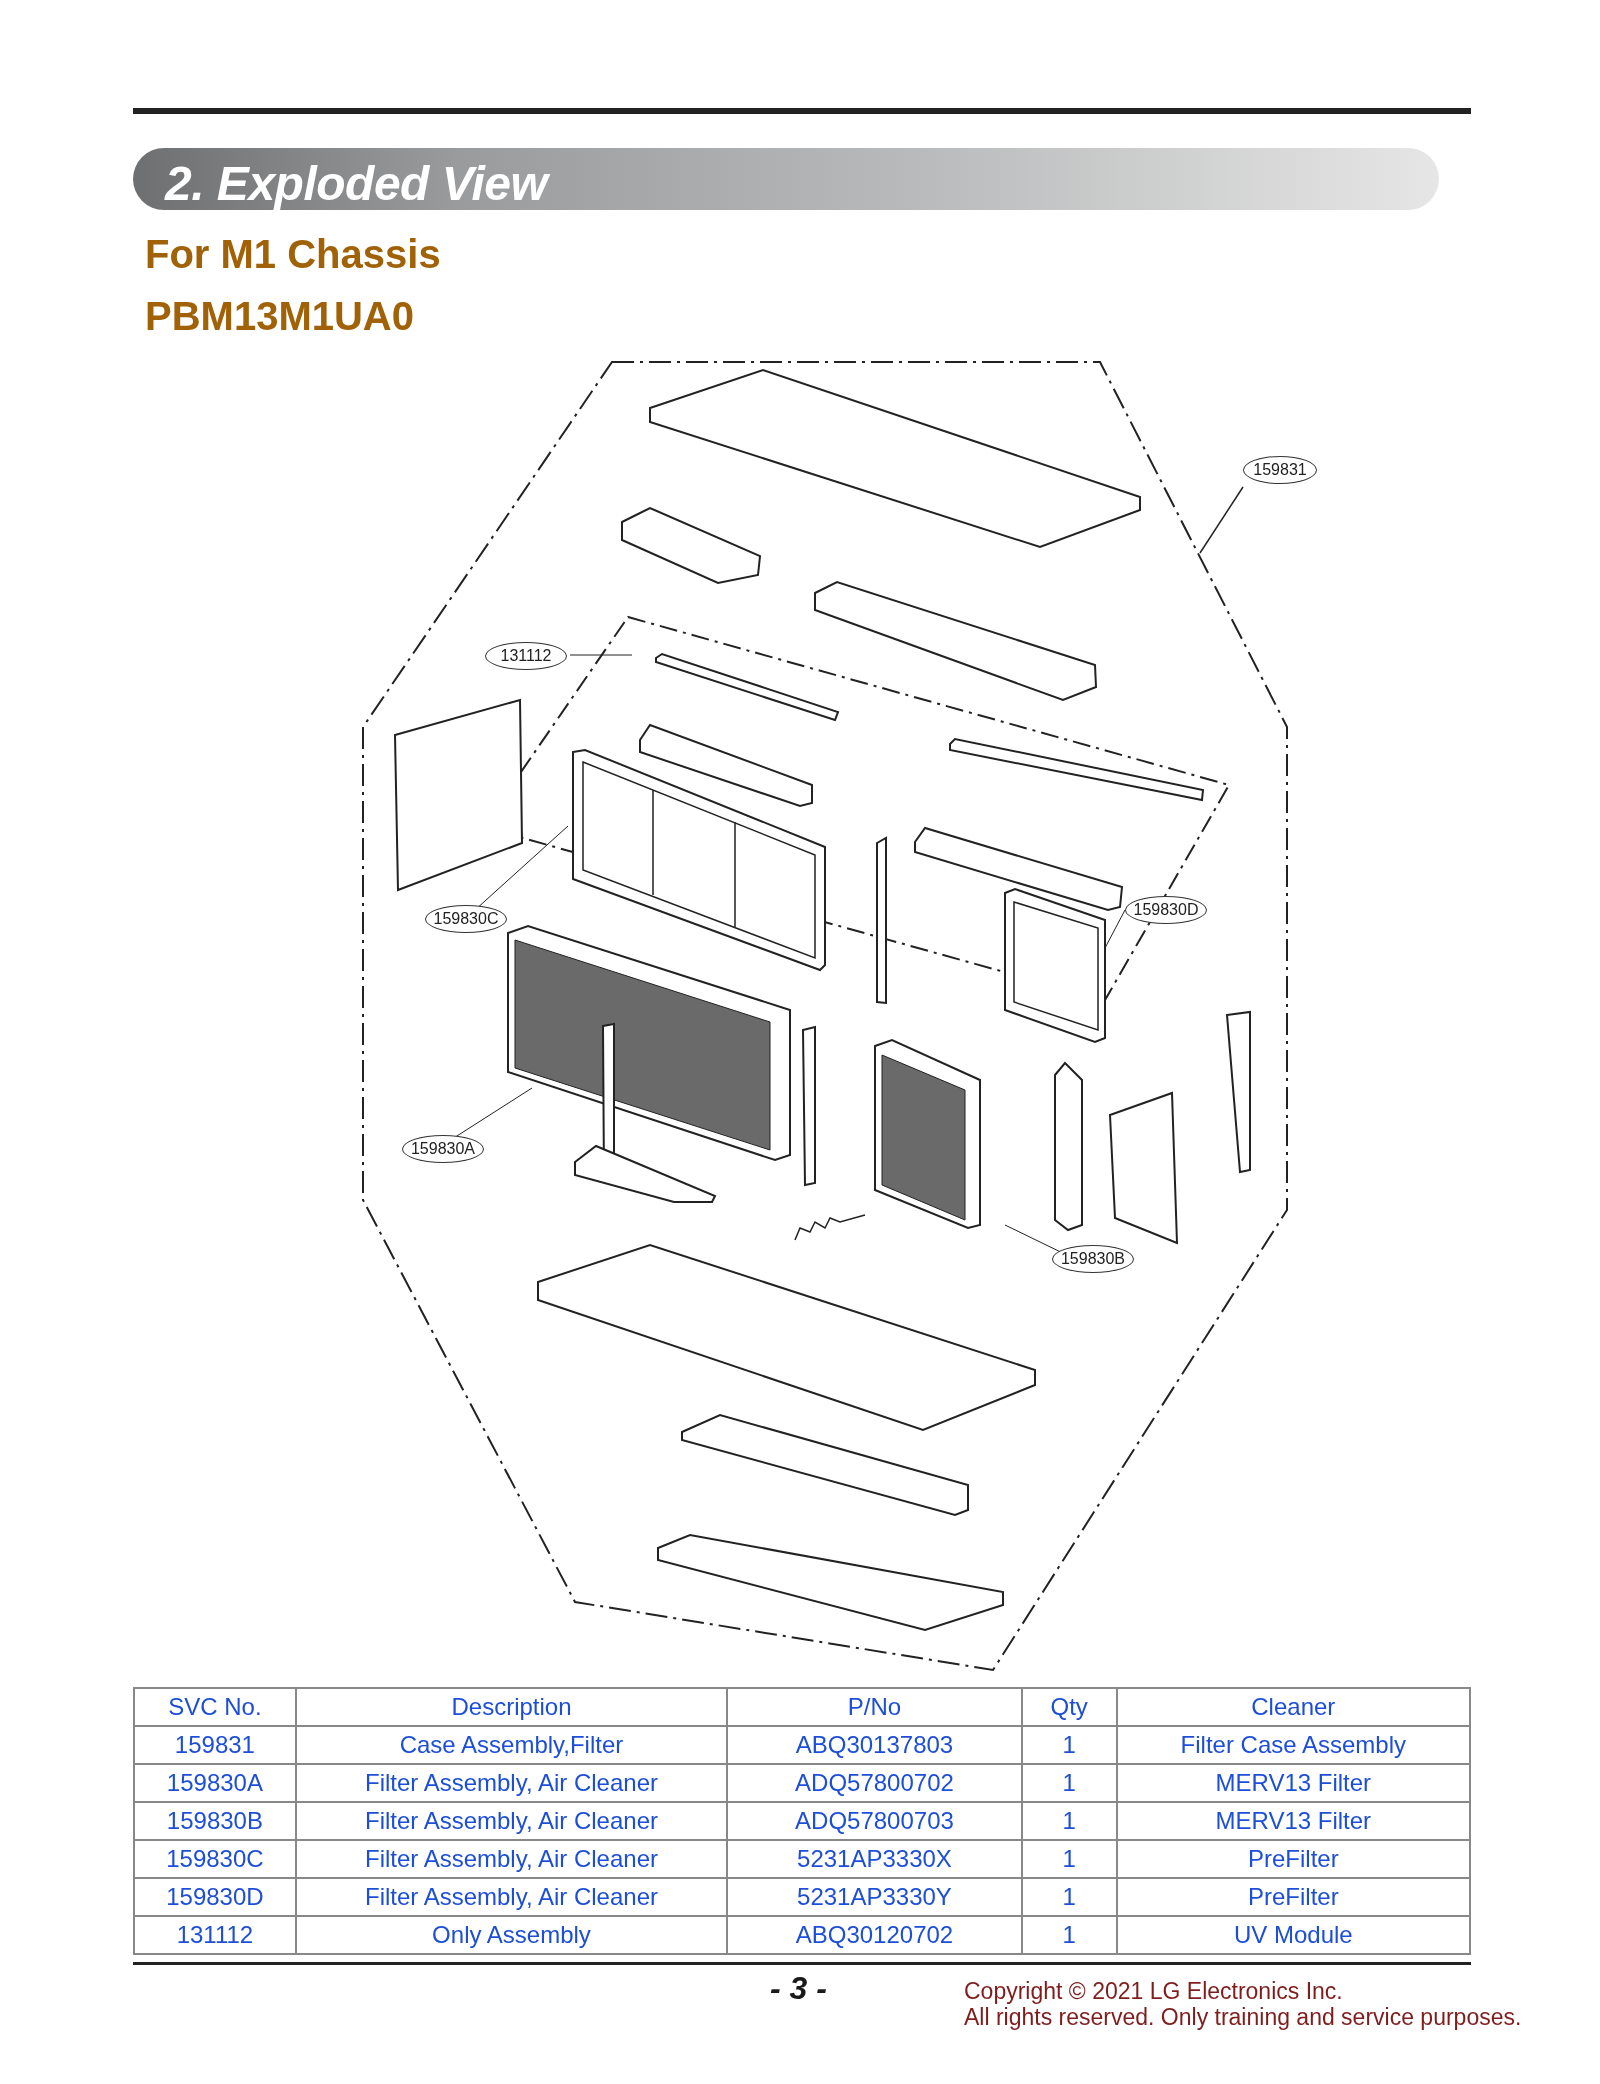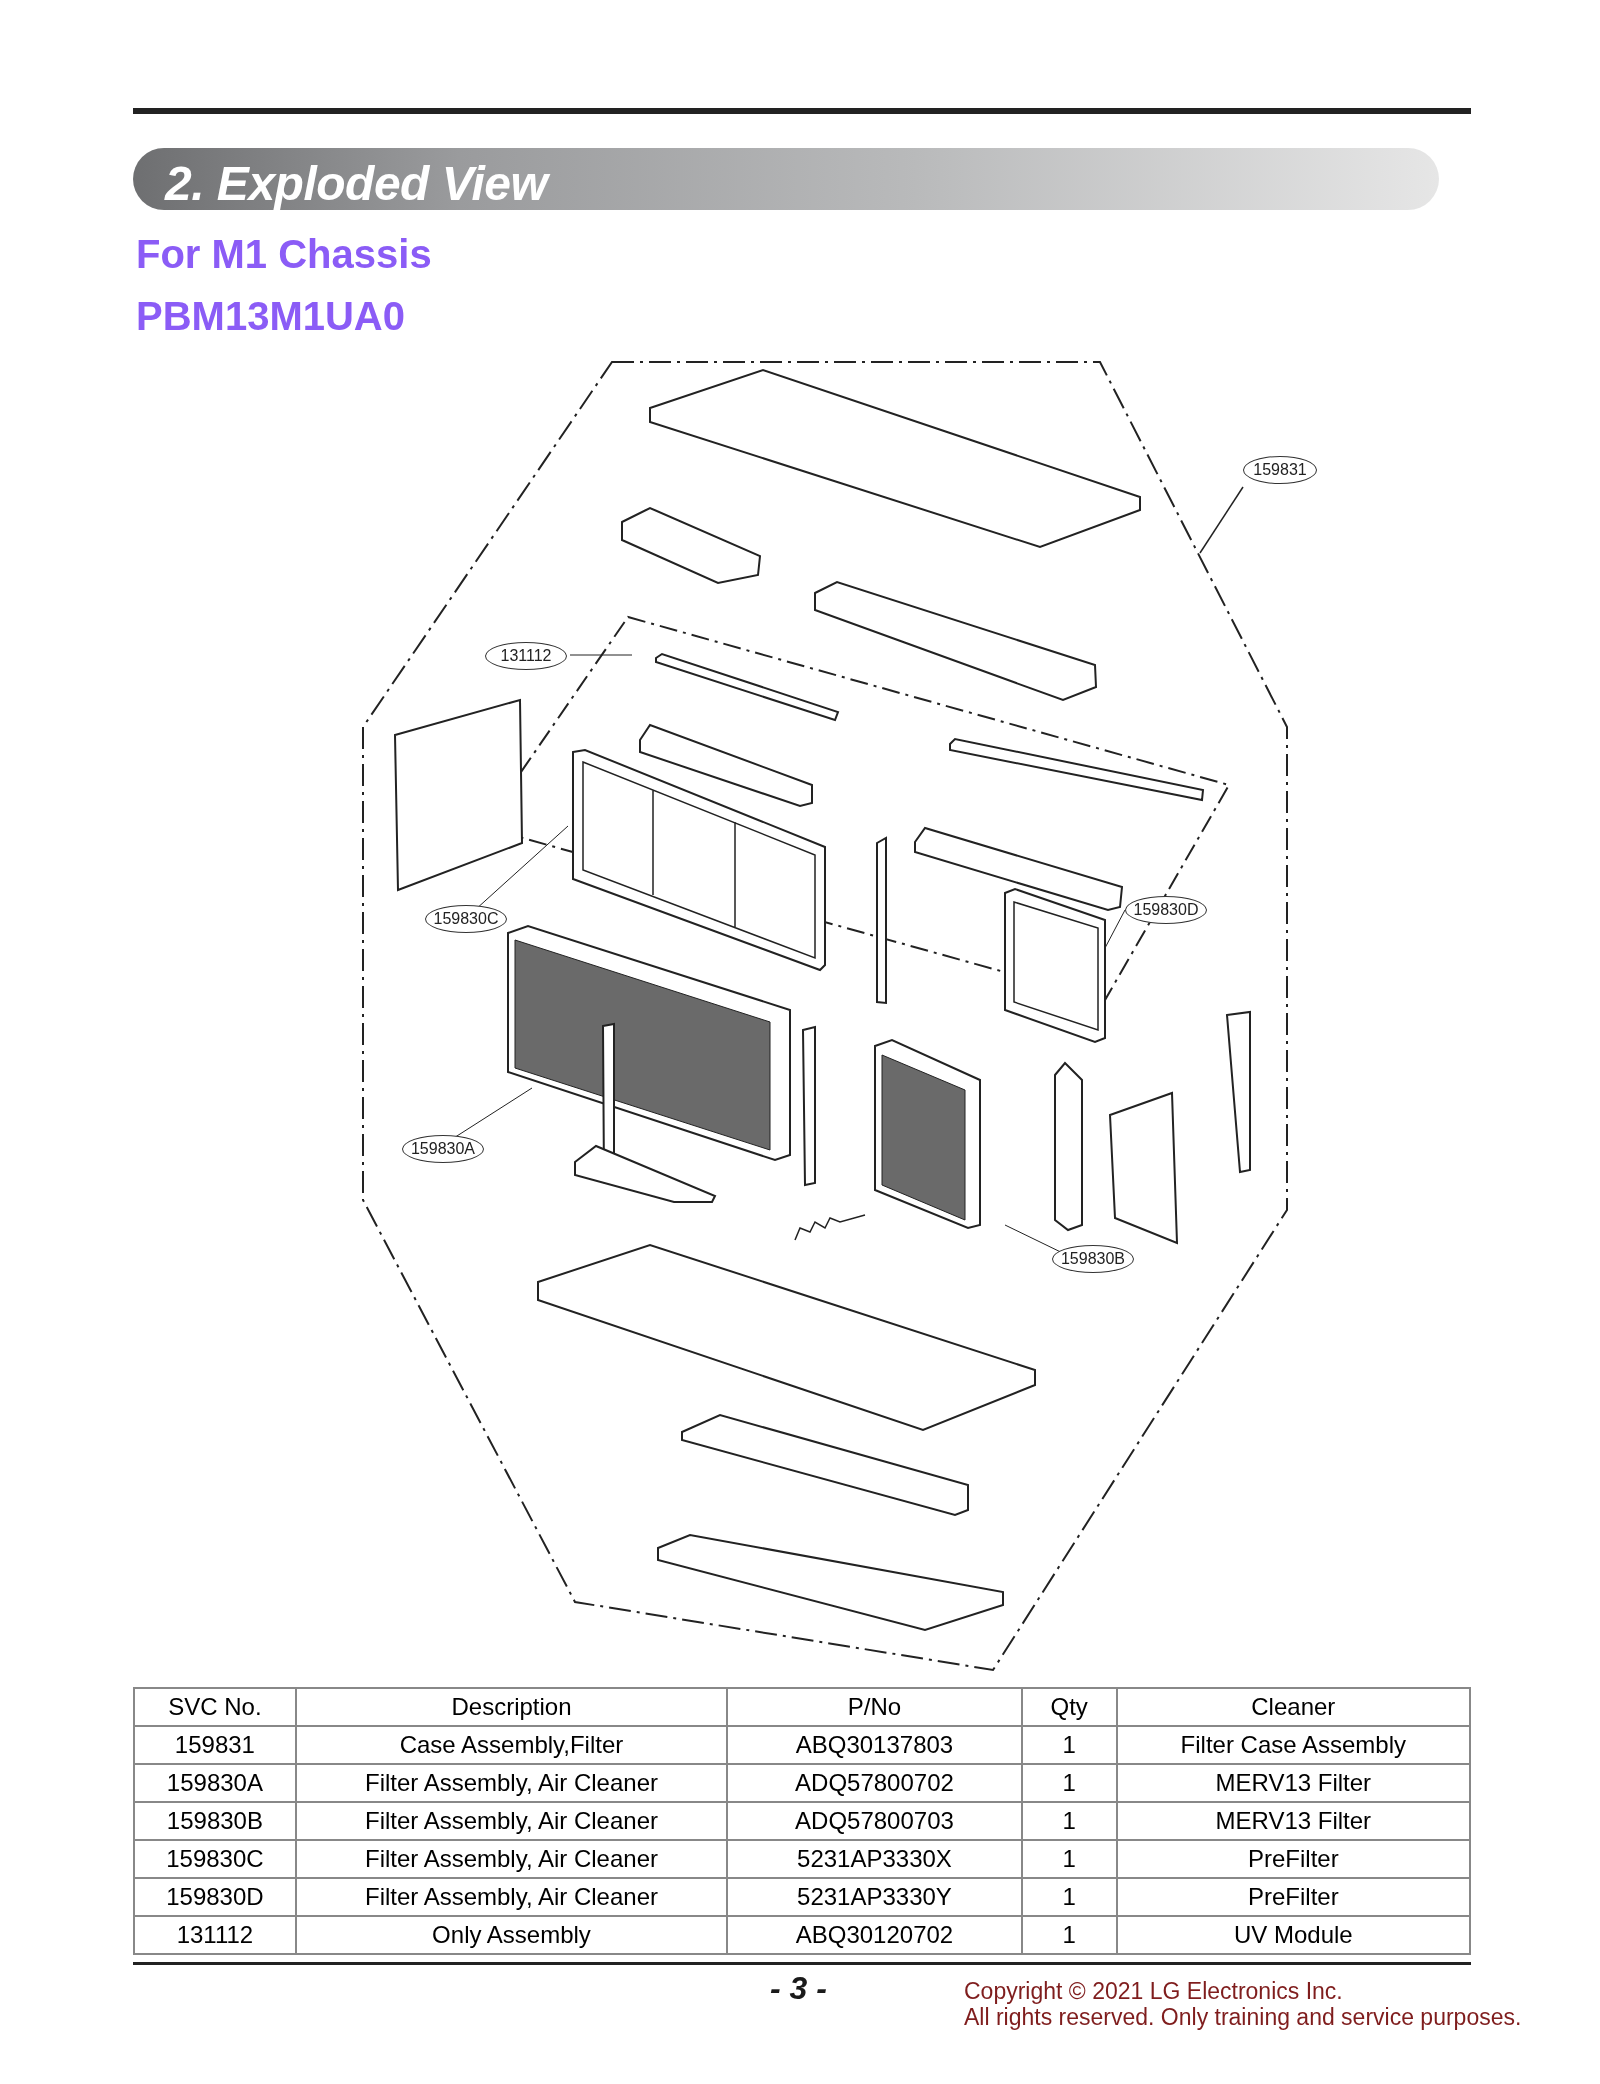--- a/index.html
+++ b/index.html
@@ -1,27 +1,27 @@
 <!DOCTYPE html>
 <html><head>
 <meta charset="utf-8">
 <style>
   html, body { margin:0; padding:0; background:#ffffff; }
   body { width:1600px; height:2084px; position:relative; font-family:"Liberation Sans", sans-serif; color:#1a1a1a; overflow:hidden; }
   .top-rule { position:absolute; left:133px; top:108px; width:1338px; height:6px; background:#222; }
   .section-bar { position:absolute; left:133px; top:148px; width:1306px; height:62px; border-radius:31px;
     background:linear-gradient(to right,#6e6f71 0%,#9a9b9d 25%,#b9babb 60%,#e6e6e6 100%); }
   .section-title { position:absolute; left:32px; top:8px; font-size:48px; font-weight:bold; font-style:italic; color:#fff; letter-spacing:-0.5px; }
-  .subtitle { position:absolute; left:136px; font-size:40px; font-weight:bold; color:#8b5cf6; }
+  .subtitle { position:absolute; left:145px; font-size:40px; font-weight:bold; color:#a16207; }
   .sub1 { top:232px; } .sub2 { top:294px; }
   .diagram { position:absolute; left:0; top:0; width:1600px; height:2084px; pointer-events:none; }
   .callout { position:absolute; height:26px; border:1.5px solid #333; border-radius:50%; font-size:16px; color:#222;
     display:flex; align-items:center; justify-content:center; background:#fff; }
   table.parts { position:absolute; left:133px; top:1687px; width:1338px; border-collapse:collapse; font-size:24px; }
-  table.parts td, table.parts th { border:2px solid #888; text-align:center; height:36px; padding:0; font-weight:normal; color:#000000; }
+  table.parts td, table.parts th { border:2px solid #888; text-align:center; height:36px; padding:0; font-weight:normal; color:#1d4ed8; }
   .bottom-rule { position:absolute; left:133px; top:1962px; width:1338px; height:3px; background:#222; }
   .page-num { position:absolute; left:770px; top:1970px; font-size:32px; font-weight:bold; font-style:italic; }
   .copyright { position:absolute; left:964px; top:1978px; font-size:23px; line-height:26px; color:#7f1d1d; }
 </style>
 </head>
 <body>
 
 <div class="top-rule"></div>
 
 <div class="section-bar">

